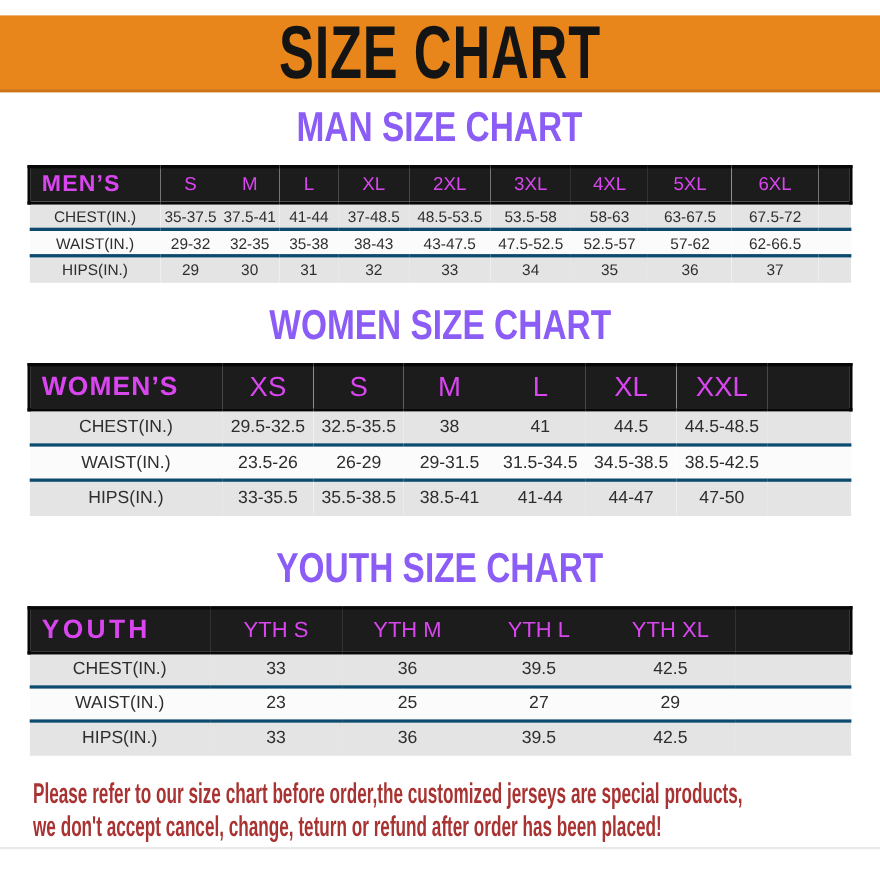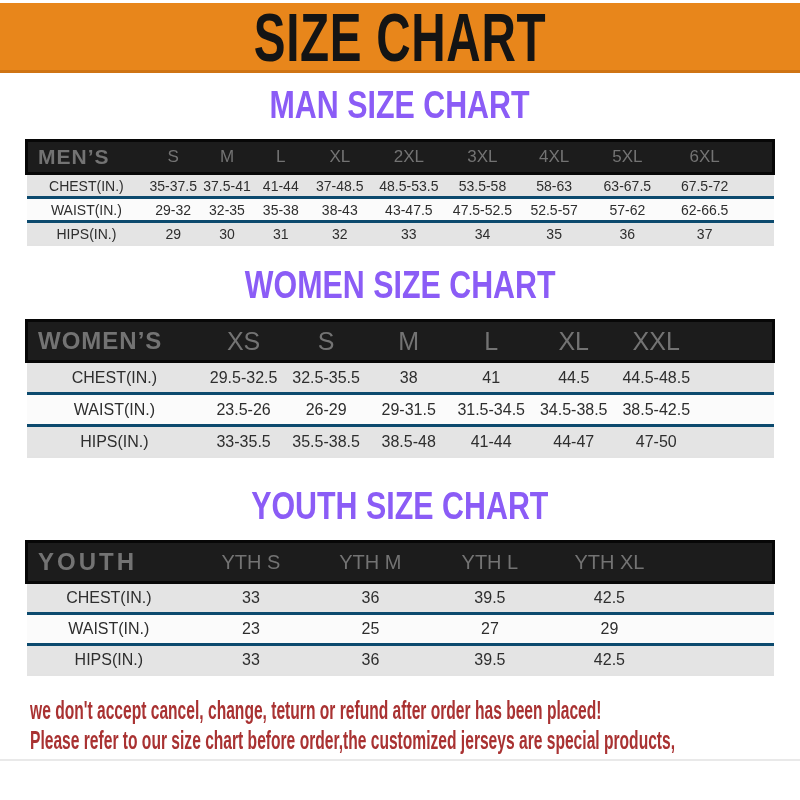--- a/index.html
+++ b/index.html
@@ -5,21 +5,21 @@
   html,body{margin:0;padding:0;}
   body{
     width:800px;height:800px;background:#ffffff;overflow:hidden;
     font-family:"Liberation Sans", sans-serif;
     -webkit-font-smoothing:antialiased;
   }
   .page{width:800px;height:800px;position:relative;background:#fff;}
 
   
   .banner{
-    margin-top:3px;height:67px;width:100%;
+    margin-top:14px;height:67px;width:100%;
     background:linear-gradient(90deg,#ea8c20,#e8861b 40%,#e5821a);
     border-bottom:3px solid #cf7414;
     display:flex;align-items:center;justify-content:center;
   }
   .banner .banner-text{
     display:inline-block;
     font-size:68px;font-weight:bold;color:#141414;
     transform:scaleX(0.70);transform-origin:50% 50%;
     letter-spacing:1px;line-height:1;white-space:nowrap;
   }
@@ -41,21 +41,21 @@
   table.size-table{
     width:750px;margin:17px 25px 0 25px;
     border-collapse:collapse;table-layout:fixed;
     border-bottom:2px solid #e3e3e3;
   }
   table.size-table th, table.size-table td{
     padding:0;text-align:center;vertical-align:middle;
     overflow:hidden;white-space:nowrap;
   }
   thead th{
-    background:#1c1c1c;color:#737373;font-weight:normal;
+    background:#1c1c1c;color:#d946ef;font-weight:normal;
     border-top:3px solid #070707;border-bottom:3px solid #070707;
   }
   thead th:first-child{
     text-align:left;padding-left:10px;font-weight:bold;
     border-left:3px solid #070707;
   }
   thead th:last-child{border-right:3px solid #070707;}
   tbody tr{border-top:3px solid #0c4a6e;}
   tbody tr:nth-child(odd) td{background:#e4e4e4;}
   tbody tr:nth-child(even) td{background:#fbfbfb;}
@@ -204,21 +204,21 @@
           <td>29-31.5</td>
           <td>31.5-34.5</td>
           <td>34.5-38.5</td>
           <td>38.5-42.5</td>
           <td></td>
         </tr>
         <tr>
           <td>HIPS(IN.)</td>
           <td>33-35.5</td>
           <td>35.5-38.5</td>
-          <td>38.5-48</td>
+          <td>38.5-41</td>
           <td>41-44</td>
           <td>44-47</td>
           <td>47-50</td>
           <td></td>
         </tr>
       </tbody>
   </table>
 
   <div class="section-heading heading-youth">
     <span class="ht">YOUTH SIZE CHART</span>
@@ -257,21 +257,21 @@
           <td>36</td>
           <td>39.5</td>
           <td>42.5</td>
           <td></td>
         </tr>
       </tbody>
   </table>
 
   <div class="disclaimer">
     <div class="disclaimer-line">
+      <span class="dt" style="color: rgb(169, 50, 50);">Please refer to our size chart before order,the customized jerseys are special products,</span>
+    </div>
+    <div class="disclaimer-line">
       <span class="dt" style="color: rgb(169, 50, 50);">we don't accept cancel, change, teturn or refund after order has been placed!</span>
     </div>
-    <div class="disclaimer-line">
-      <span class="dt" style="color: rgb(169, 50, 50);">Please refer to our size chart before order,the customized jerseys are special products,</span>
-    </div>
   </div>
   <div class="bottom-rule"></div>
 
 </div>
 
 </body></html>

